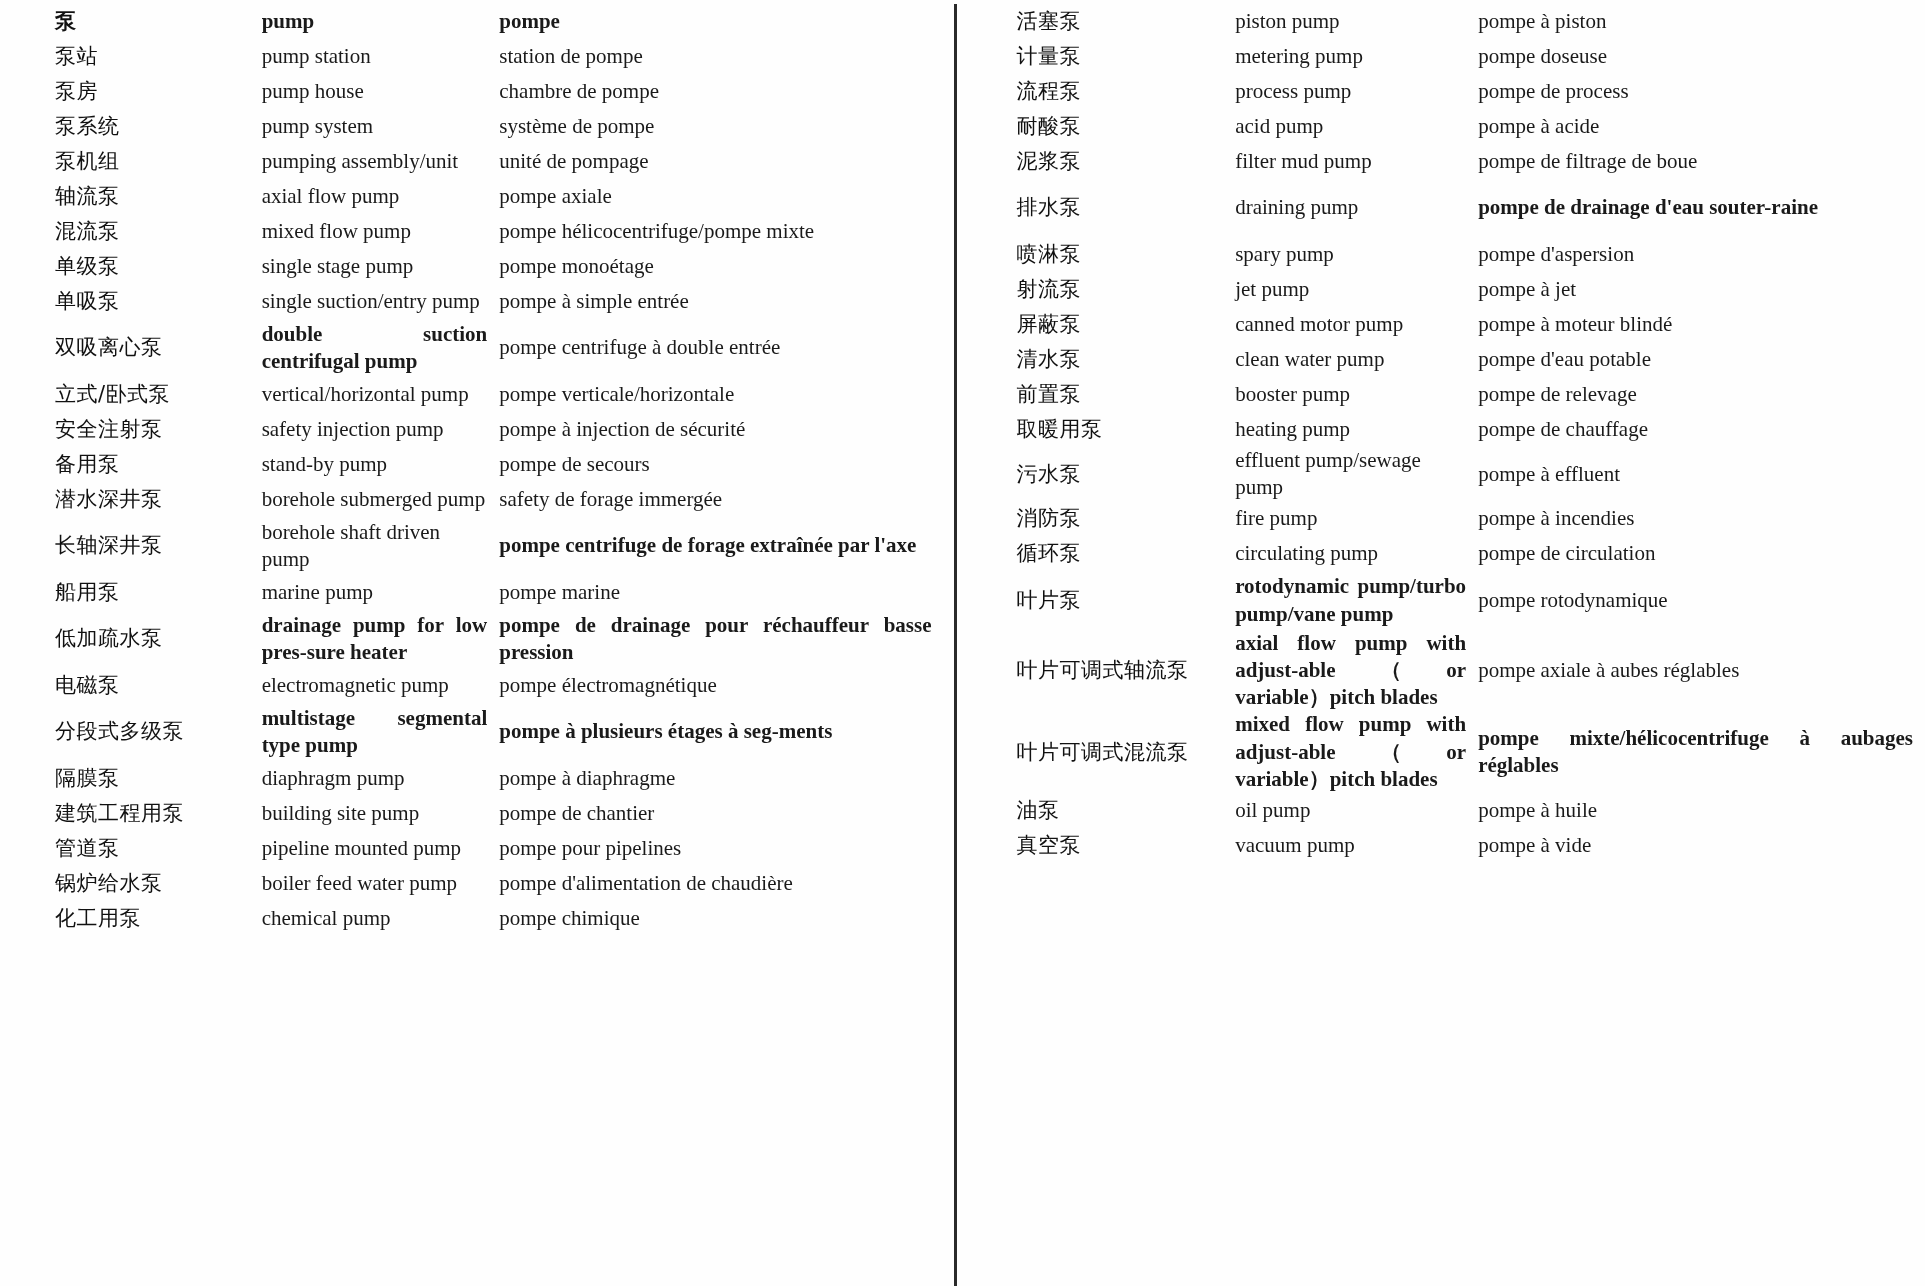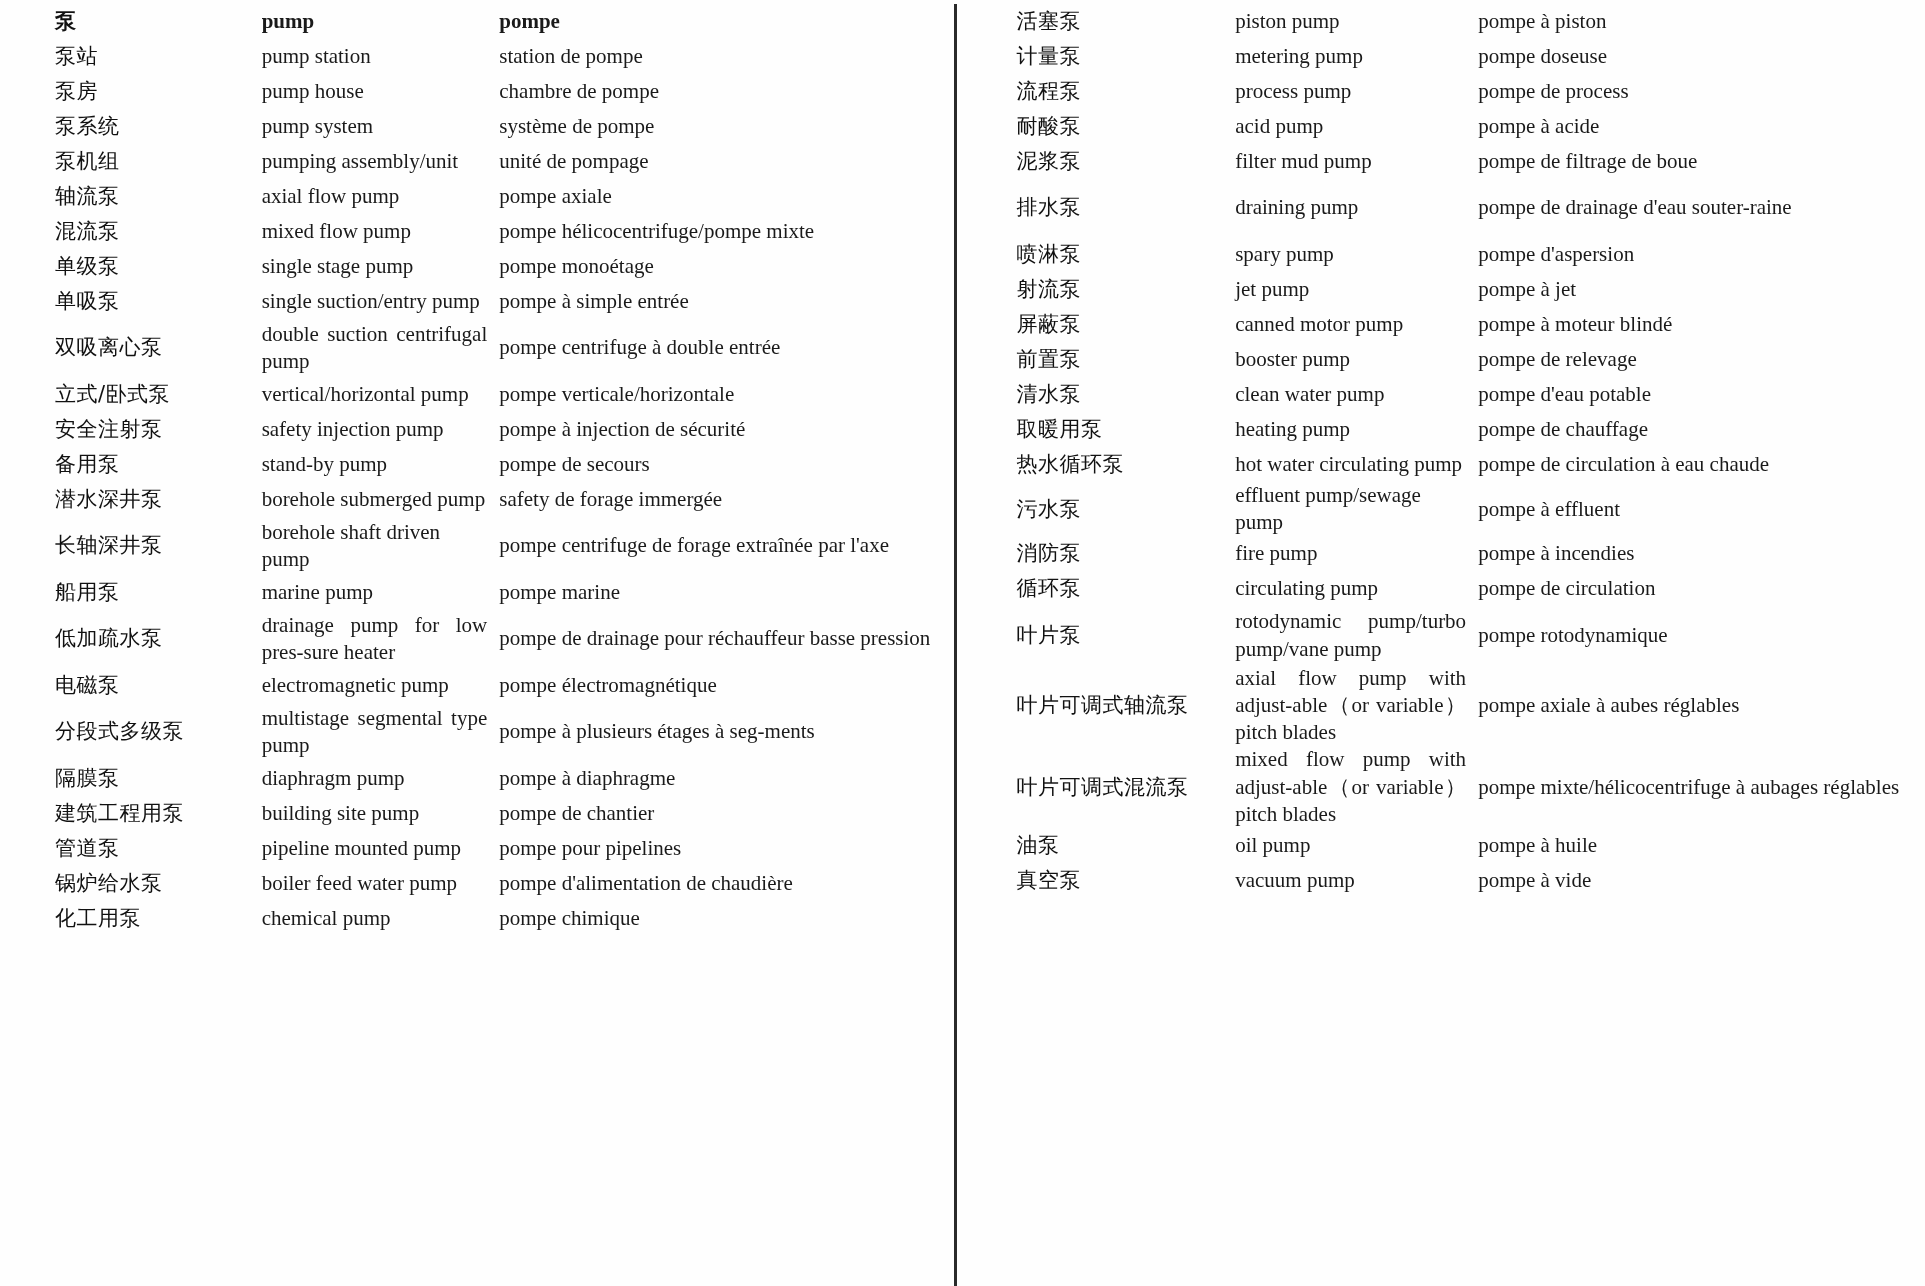--- a/index.html
+++ b/index.html
@@ -84,20 +84,21 @@
   tr.head td.zh,
   tr.head td.en,
   tr.head td.fr {
     font-weight: bold;
   }
   
   td.just {
     text-align: justify;
     text-align-last: left;
     hyphens: manual;
+    font-weight: bold;
   }
   tr {
     height: 35px;
   }
   tr.tall {
     height: 58px;
   }
   tr.xtall {
     height: 78px;
   }
@@ -289,38 +290,33 @@
               <td class="zh">射流泵</td>
               <td class="en">jet pump</td>
               <td class="fr">pompe à jet</td>
             </tr>
             <tr>
               <td class="zh">屏蔽泵</td>
               <td class="en">canned motor pump</td>
               <td class="fr">pompe à moteur blindé</td>
             </tr>
             <tr>
+              <td class="zh">清水泵</td>
+              <td class="en">clean water pump</td>
+              <td class="fr">pompe d'eau potable</td>
+            </tr>
+            <tr>
               <td class="zh">前置泵</td>
               <td class="en">booster pump</td>
               <td class="fr">pompe de relevage</td>
             </tr>
             <tr>
-              <td class="zh">清水泵</td>
-              <td class="en">clean water pump</td>
-              <td class="fr">pompe d'eau potable</td>
-            </tr>
-            <tr>
               <td class="zh">取暖用泵</td>
               <td class="en">heating pump</td>
               <td class="fr">pompe de chauffage</td>
-            </tr>
-            <tr>
-              <td class="zh">热水循环泵</td>
-              <td class="en">hot water circulating pump</td>
-              <td class="fr">pompe de circulation à eau chaude</td>
             </tr>
             <tr>
               <td class="zh">污水泵</td>
               <td class="en">effluent pump/sewage pump</td>
               <td class="fr">pompe à effluent</td>
             </tr>
             <tr>
               <td class="zh">消防泵</td>
               <td class="en">fire pump</td>
               <td class="fr">pompe à incendies</td>

